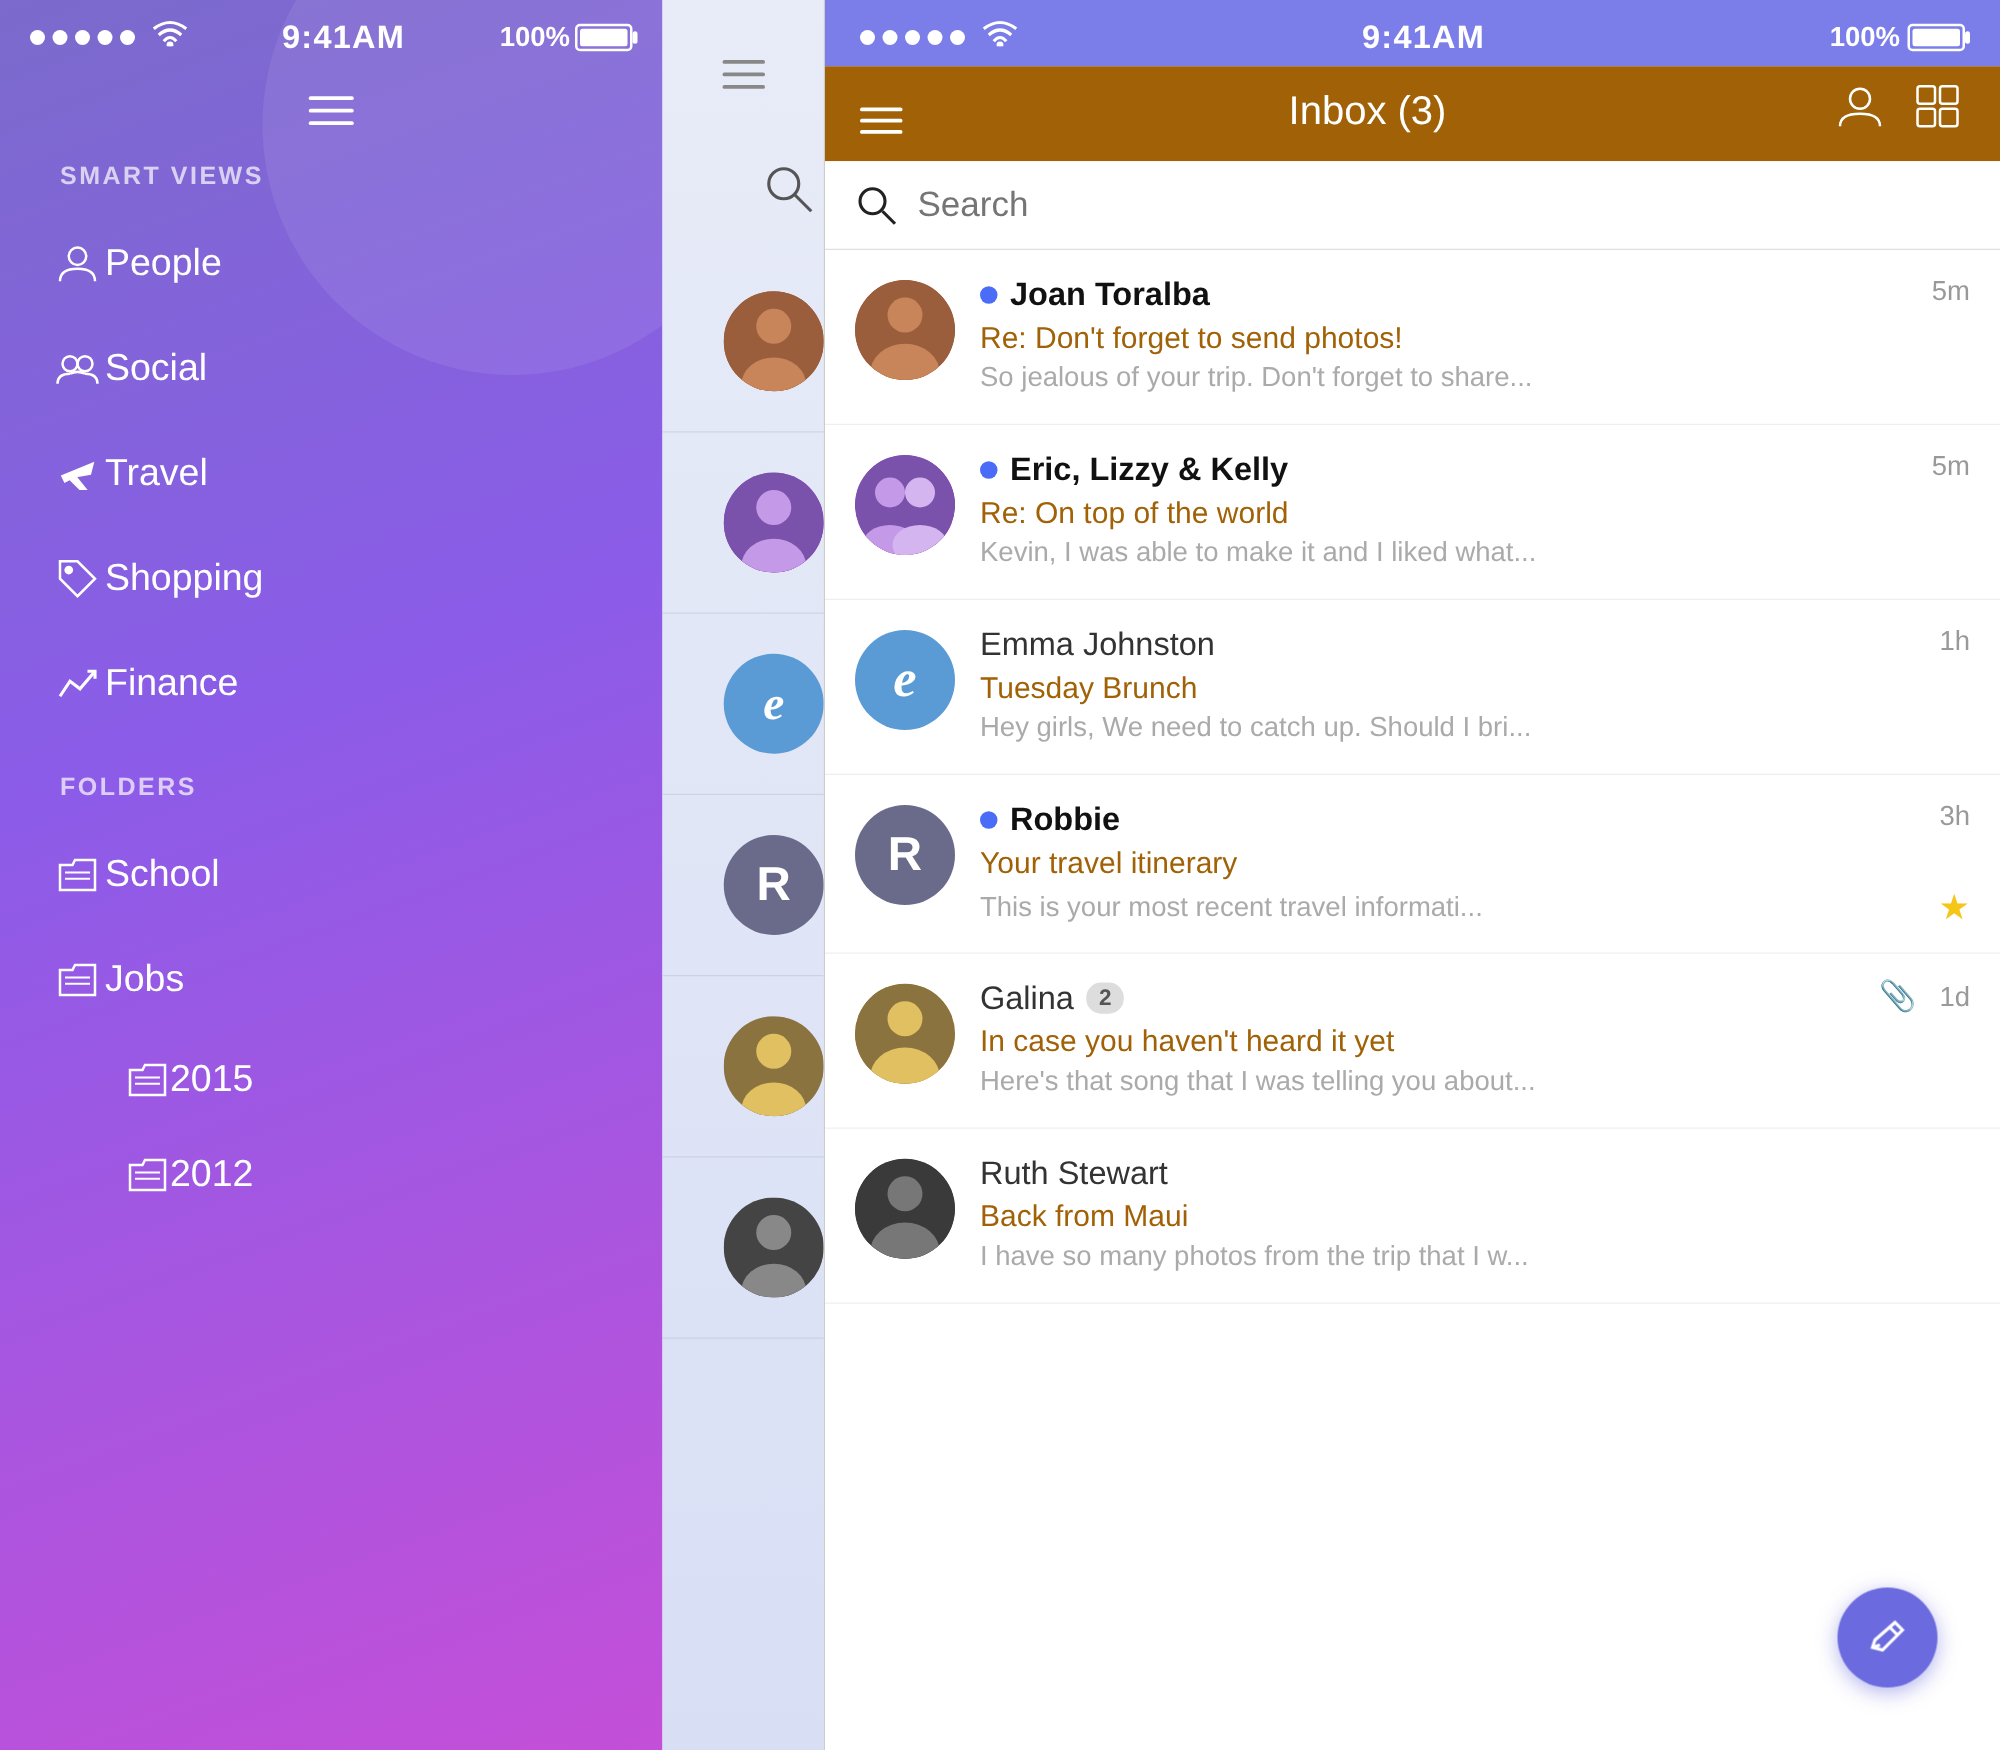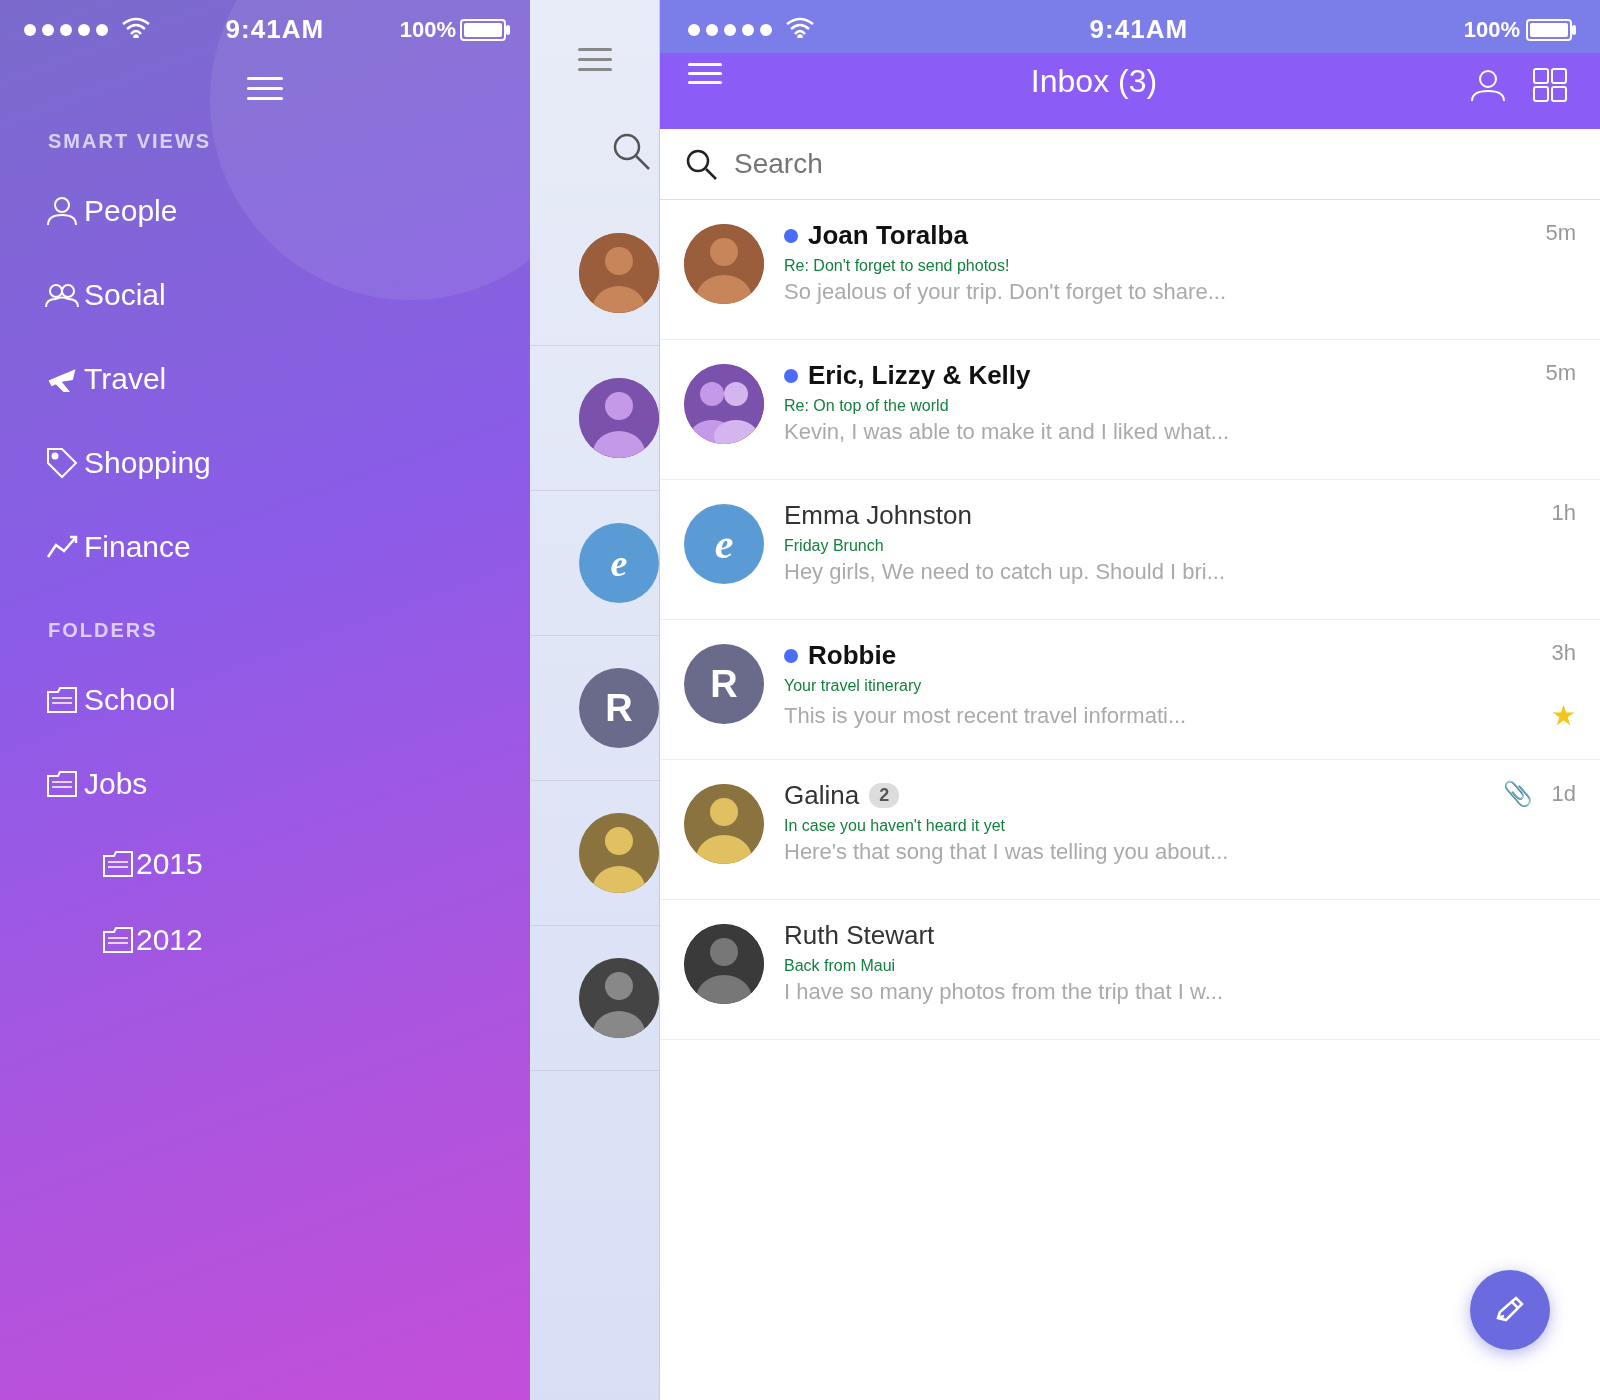--- a/index.html
+++ b/index.html
@@ -193,23 +193,23 @@
       display: flex; align-items: center; padding: 2px;
     }
     .battery-bar-right::after {
       content: ''; position: absolute; right: -6px; top: 50%; transform: translateY(-50%);
       width: 4px; height: 10px; background: white; border-radius: 2px;
     }
     .battery-fill-right { width: 100%; height: 100%; background: white; border-radius: 2px; }
 
     
     .top-nav-right {
-      background: #8b5cf6;
-      display: flex;
-      align-items: flex-start;
+      background: #a16207;
+      display: flex;
+      align-items: flex-end;
       justify-content: space-between;
       padding: 10px 28px 22px 28px;
     }
     .hamburger-right {
       display: flex; flex-direction: column; gap: 6px; cursor: pointer;
     }
     .hamburger-line-r { width: 34px; height: 3px; background: white; border-radius: 2px; }
 
     .inbox-title {
       color: white;
@@ -309,22 +309,22 @@
     }
 
     .email-time {
       font-size: 22px;
       color: #999;
       flex-shrink: 0;
       margin-left: 10px;
     }
 
     .email-subject {
-      font-size: 16px;
-      color: #15803d;
+      font-size: 24px;
+      color: #a16207;
       margin-bottom: 4px;
       white-space: nowrap;
       overflow: hidden;
       text-overflow: ellipsis;
     }
     .email-subject.unread { font-weight: 500; }
 
     .email-preview {
       font-size: 22px;
       color: #aaa;
@@ -688,21 +688,21 @@
 
     <div class="email-item">
       <div class="email-avatar av-emma" style="font-size:42px;font-style:italic;font-family:serif;color:white;display:flex;align-items:center;justify-content:center;background:#5b9bd5;">
         <span>e</span>
       </div>
       <div class="email-content">
         <div class="email-header">
           <span class="email-sender read">Emma Johnston</span>
           <span class="email-time">1h</span>
         </div>
-        <div class="email-subject">Friday Brunch</div>
+        <div class="email-subject">Tuesday Brunch</div>
         <div class="email-preview">Hey girls, We need to catch up. Should I bri...</div>
       </div>
     </div>
 
     <div class="email-item">
       <div class="email-avatar av-robbie" style="font-size:38px;font-weight:bold;color:white;display:flex;align-items:center;justify-content:center;background:#6a6a8a;">
         <span>R</span>
       </div>
       <div class="email-content">
         <div class="email-header">

